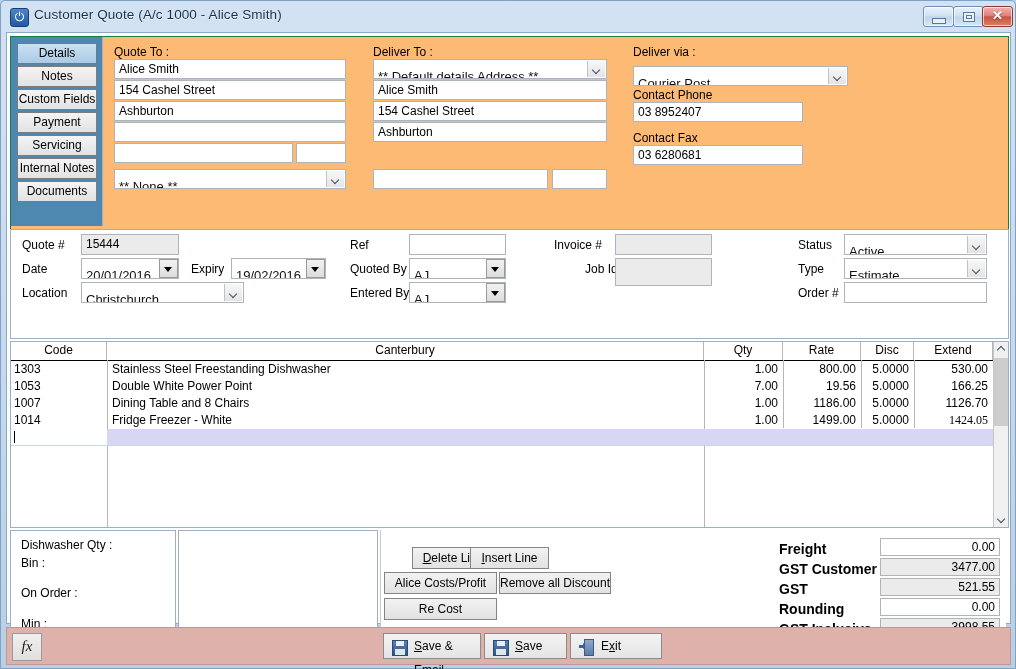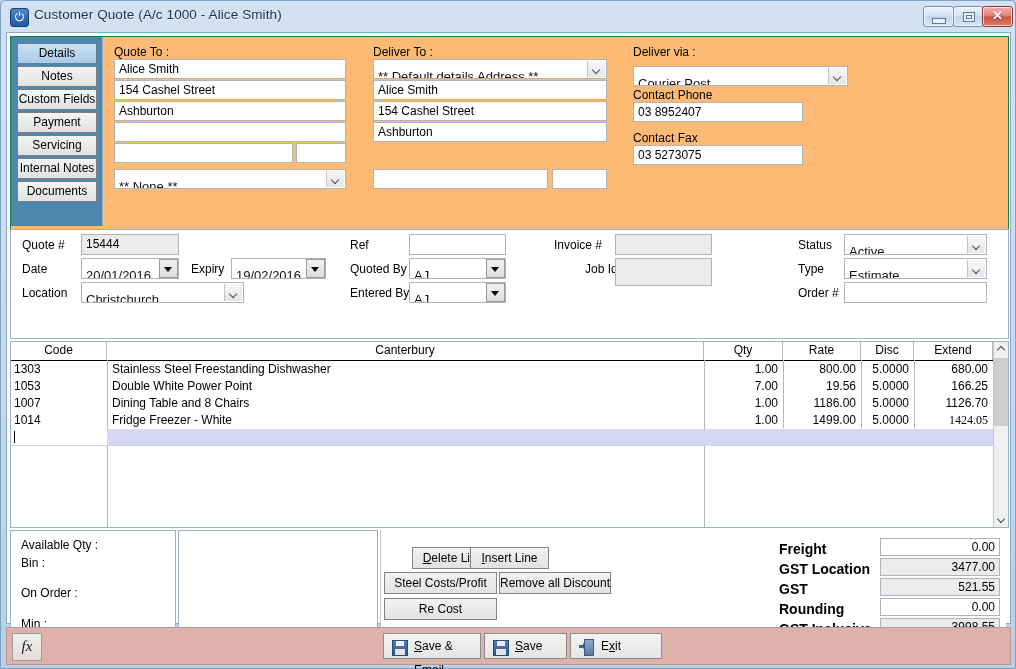--- a/index.html
+++ b/index.html
@@ -292,21 +292,21 @@
       <div class="fld" style="left:541px;top:132px;width:55px;height:20px;"></div>
 
       <div class="lbl" style="left:622px;top:8px;">Deliver via :</div>
       <div class="combo" style="left:622px;top:22px;width:215px;height:20px;margin-top:7px;">
         <span>Courier Post</span>
         <span class="arrow"></span>
       </div>
       <div class="lbl" style="left:622px;top:51px;">Contact Phone</div>
       <div class="fld" style="left:622px;top:65px;width:170px;height:20px;">03 8952407</div>
       <div class="lbl" style="left:622px;top:94px;">Contact Fax</div>
-      <div class="fld" style="left:622px;top:108px;width:170px;height:20px;">03 5273075</div>
+      <div class="fld" style="left:622px;top:108px;width:170px;height:20px;">03 6280681</div>
     </div>
 
     <div id="midpanel">
 
       <div class="lbl" style="left:11px;top:8px;">Quote #</div>
       <div class="fld ro" style="left:70px;top:4px;width:98px;height:21px;">15444</div>
 
       <div class="lbl" style="left:11px;top:32px;">Date</div>
       <div class="combo flat" style="left:70px;top:28px;width:98px;height:21px;">
         <span>20/01/2016</span>
@@ -373,21 +373,21 @@
       <div class="vline" style="left:772px;top:18px;height:68px;"></div>
       <div class="vline" style="left:850px;top:18px;height:68px;"></div>
       <div class="vline" style="left:903px;top:18px;height:68px;"></div>
 
       <div class="row" style="top:19px;">
         <div class="cell" style="left:0px;width:96px;">1303</div>
         <div class="cell" style="left:98px;width:595px;">Stainless Steel Freestanding Dishwasher</div>
         <div class="cell r" style="left:693px;width:77px;">1.00</div>
         <div class="cell r" style="left:772px;width:76px;">800.00</div>
         <div class="cell r" style="left:850px;width:51px;">5.0000</div>
-        <div class="cell r" style="left:903px;width:77px;">680.00</div>
+        <div class="cell r" style="left:903px;width:77px;">530.00</div>
       </div>
       <div class="row" style="top:36px;">
         <div class="cell" style="left:0px;width:96px;">1053</div>
         <div class="cell" style="left:98px;width:595px;">Double White Power Point</div>
         <div class="cell r" style="left:693px;width:77px;">7.00</div>
         <div class="cell r" style="left:772px;width:76px;">19.56</div>
         <div class="cell r" style="left:850px;width:51px;">5.0000</div>
         <div class="cell r" style="left:903px;width:77px;">166.25</div>
       </div>
       <div class="row" style="top:53px;">
@@ -415,42 +415,42 @@
       <div class="vline" style="left:0px;top:103px;width:982px;height:1px;background:#cdd6e6;"></div>
 
       <div id="vsb">
         <div class="sbbtn up" style="top:0;"></div>
         <div id="sbthumb"></div>
         <div class="sbbtn dn" style="bottom:0;"></div>
       </div>
     </div>
 
     <div id="botleft">
-      <div class="lbl" style="left:10px;top:7px;">Available Qty :</div>
+      <div class="lbl" style="left:10px;top:7px;">Dishwasher Qty :</div>
       <div class="lbl" style="left:10px;top:25px;">Bin :</div>
       <div class="lbl" style="left:10px;top:55px;">On Order :</div>
       <div class="lbl" style="left:10px;top:86px;">Min :</div>
       <div class="lbl" style="left:10px;top:101px;">Max :</div>
       <div class="lbl" style="left:10px;top:116px;">EOQ :</div>
     </div>
 
     <div id="botmid"></div>
 
     <div id="botact">
       <div class="btn" style="left:3px;top:17px;width:82px;height:22px;line-height:20px;margin-left:28px;"><u>D</u>elete Line</div>
       <div class="btn" style="left:89px;top:17px;width:79px;height:22px;line-height:20px;"><u>I</u>nsert Line</div>
-      <div class="btn" style="left:3px;top:42px;width:113px;height:22px;line-height:20px;">Steel Costs/Profit</div>
+      <div class="btn" style="left:3px;top:42px;width:113px;height:22px;line-height:20px;">Alice Costs/Profit</div>
       <div class="btn" style="left:118px;top:42px;width:112px;height:22px;line-height:20px;">Remove all Discounts</div>
       <div class="btn" style="left:3px;top:68px;width:113px;height:22px;line-height:20px;">Re Cost</div>
     </div>
 
     <div id="bottot">
       <div class="tlbl" style="left:3px;top:11px;">Freight</div>
       <div class="tval" style="left:104px;top:8px;">0.00</div>
-      <div class="tlbl" style="left:3px;top:31px;">GST Location</div>
+      <div class="tlbl" style="left:3px;top:31px;">GST Customer</div>
       <div class="tval ro" style="left:104px;top:28px;">3477.00</div>
       <div class="tlbl" style="left:3px;top:51px;">GST</div>
       <div class="tval ro" style="left:104px;top:48px;">521.55</div>
       <div class="tlbl" style="left:3px;top:71px;">Rounding</div>
       <div class="tval" style="left:104px;top:68px;">0.00</div>
       <div class="tlbl" style="left:3px;top:91px;">GST Inclusive</div>
       <div class="tval ro" style="left:104px;top:88px;">3998.55</div>
     </div>
 
   </div>

